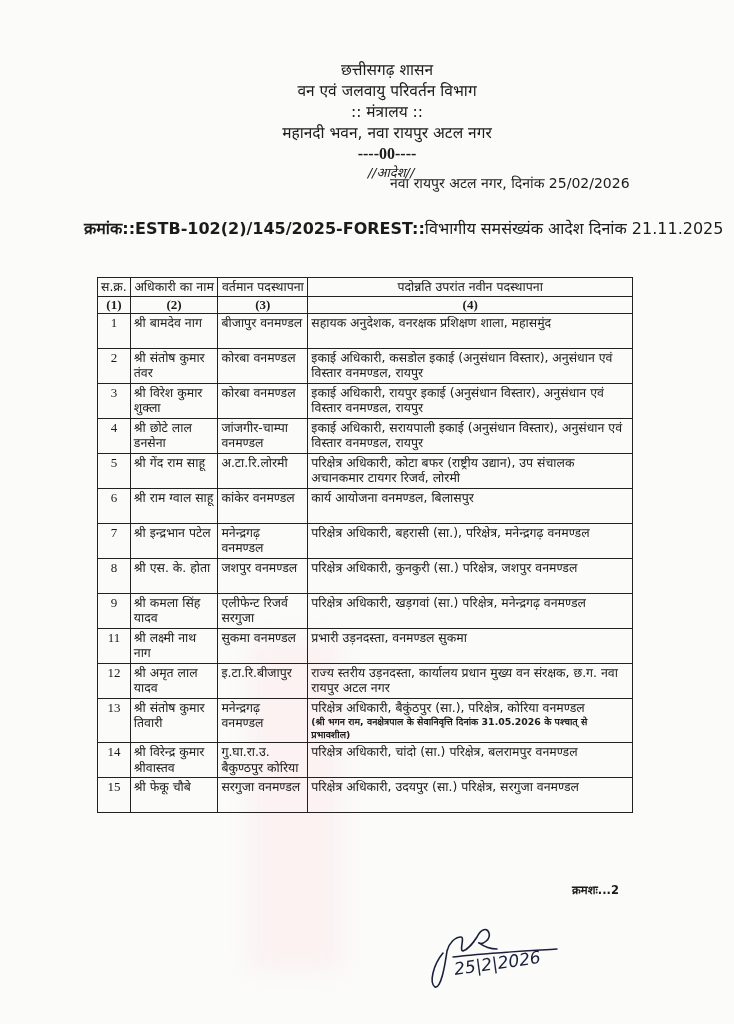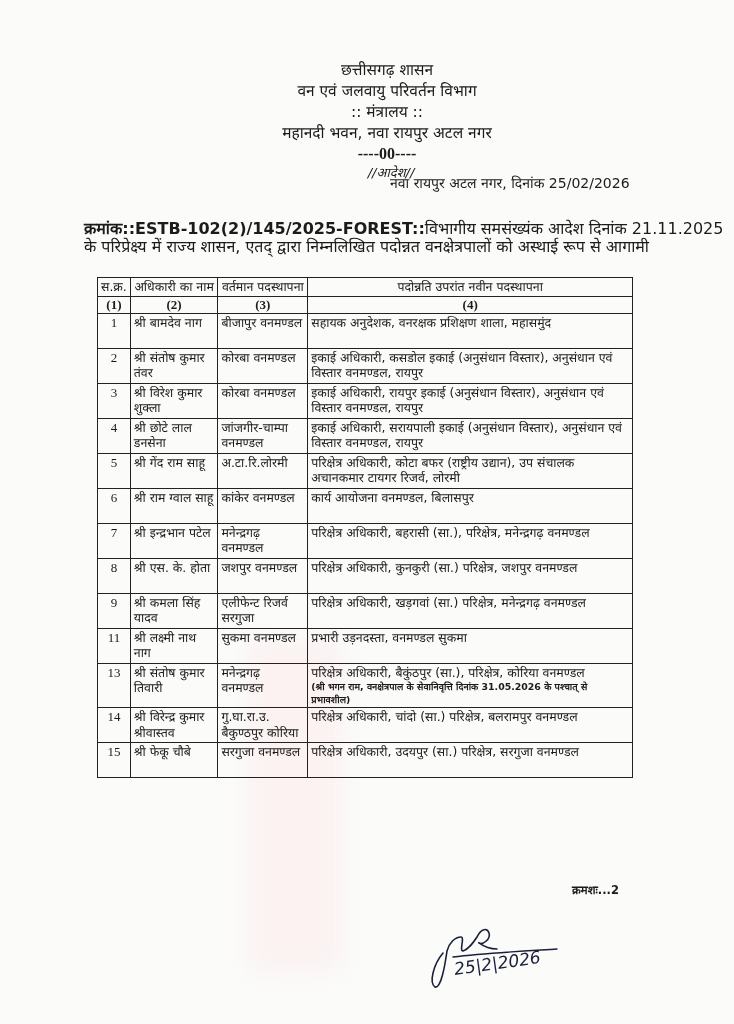--- a/index.html
+++ b/index.html
@@ -52,21 +52,20 @@
   <div class="hdr l1">छत्तीसगढ़ शासन</div>
   <div class="hdr l2">वन एवं जलवायु परिवर्तन विभाग</div>
   <div class="hdr l3">:: मंत्रालय ::</div>
   <div class="hdr l4">महानदी भवन, नवा रायपुर अटल नगर</div>
   <div class="hdr l5">----00----</div>
   <div class="hdr l6">//आदेश//</div>
   <div class="dateline">नवा रायपुर अटल नगर, दिनांक  25/02/2026</div>
 
   <div class="para">
     <span class="line"><span class="ref">क्रमांक::ESTB-102(2)/145/2025-FOREST::</span><span>विभागीय समसंख्यंक आदेश दिनांक 21.11.2025</span></span>
-    <span class="line">के परिप्रेक्ष्य में राज्य शासन, एतद् द्वारा निम्नलिखित पदोन्नत वनक्षेत्रपालों को अस्थाई रूप से आगामी</span>
   </div>
 
   <table class="orders">
     <colgroup>
         <col class="c1">
         <col class="c2">
         <col class="c3">
         <col class="c4">
       </colgroup>
     <thead>
@@ -138,20 +137,26 @@
         <td class="cur">एलीफेन्ट रिजर्व सरगुजा</td>
         <td class="newpost">परिक्षेत्र अधिकारी, खड़गवां (सा.) परिक्षेत्र, मनेन्द्रगढ़ वनमण्डल</td>
       </tr>
       <tr class="r">
         <td class="sno">11</td>
         <td class="name">श्री लक्ष्मी नाथ नाग</td>
         <td class="cur">सुकमा वनमण्डल</td>
         <td class="newpost">प्रभारी उड़नदस्ता, वनमण्डल सुकमा</td>
       </tr>
       <tr class="r">
+        <td class="sno">12</td>
+        <td class="name">श्री अमृत लाल यादव</td>
+        <td class="cur">इ.टा.रि.बीजापुर</td>
+        <td class="newpost">राज्य स्तरीय उड़नदस्ता, कार्यालय प्रधान मुख्य वन संरक्षक, छ.ग. नवा रायपुर अटल नगर</td>
+      </tr>
+      <tr class="r">
         <td class="sno">13</td>
         <td class="name">श्री संतोष कुमार तिवारी</td>
         <td class="cur">मनेन्द्रगढ़ वनमण्डल</td>
         <td class="newpost">
           <span>परिक्षेत्र अधिकारी, बैकुंठपुर (सा.), परिक्षेत्र, कोरिया वनमण्डल</span>
           <span class="note">(श्री भगन राम, वनक्षेत्रपाल के सेवानिवृत्ति दिनांक 31.05.2026 के पश्चात् से प्रभावशील)</span>
         </td>
       </tr>
       <tr class="r">
         <td class="sno">14</td>

